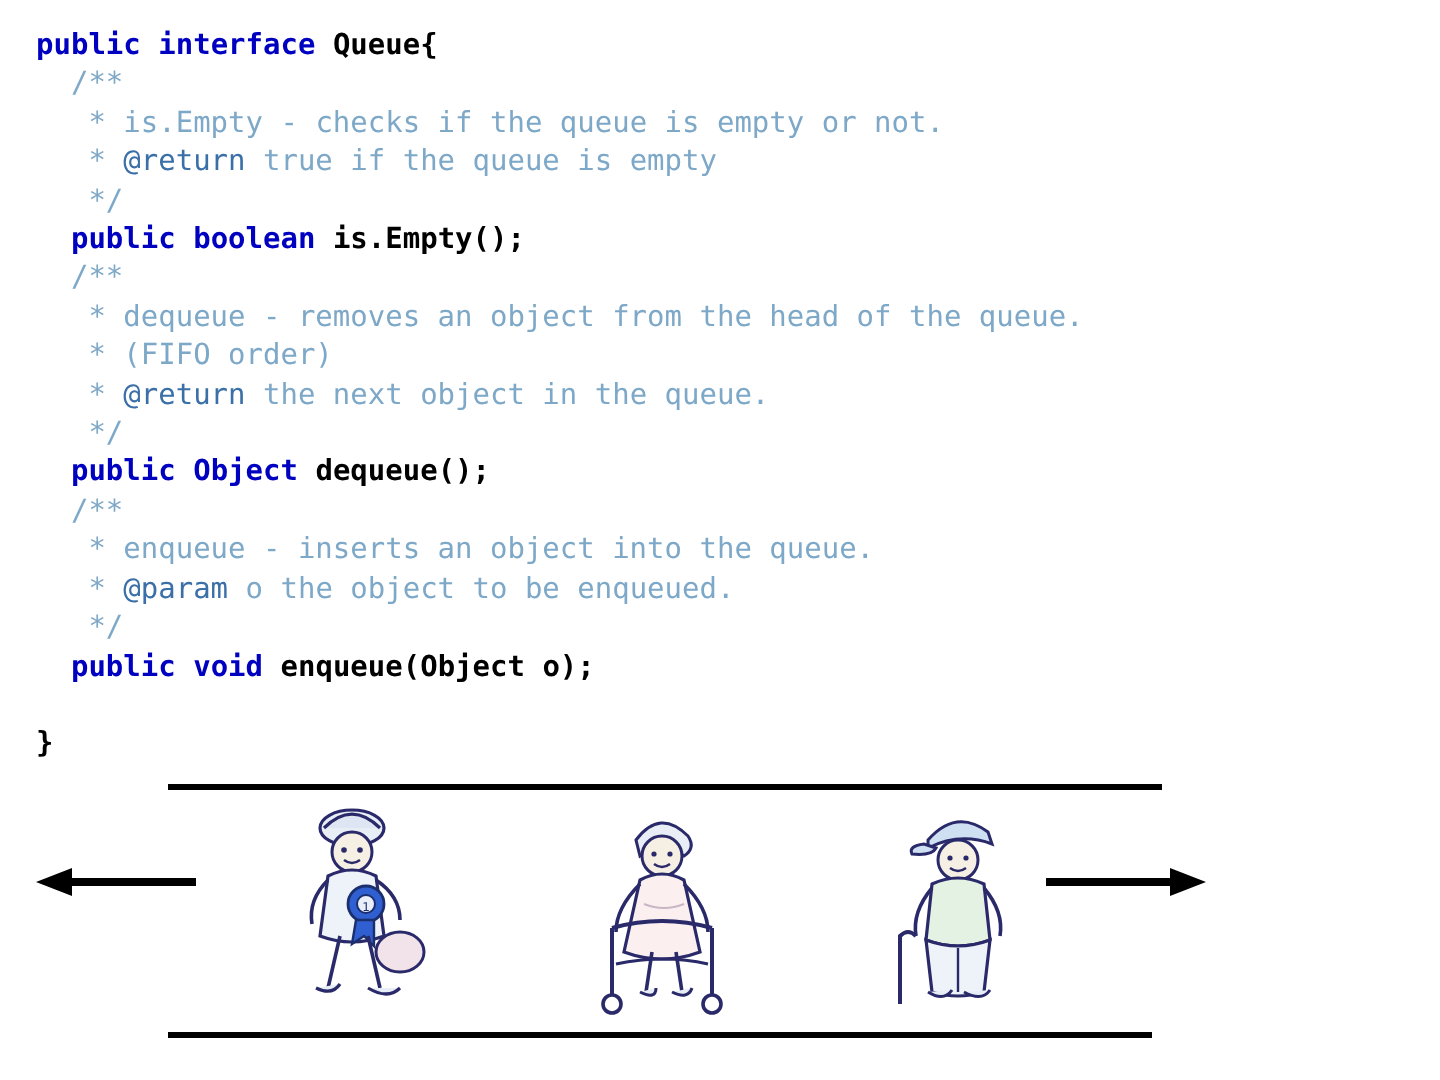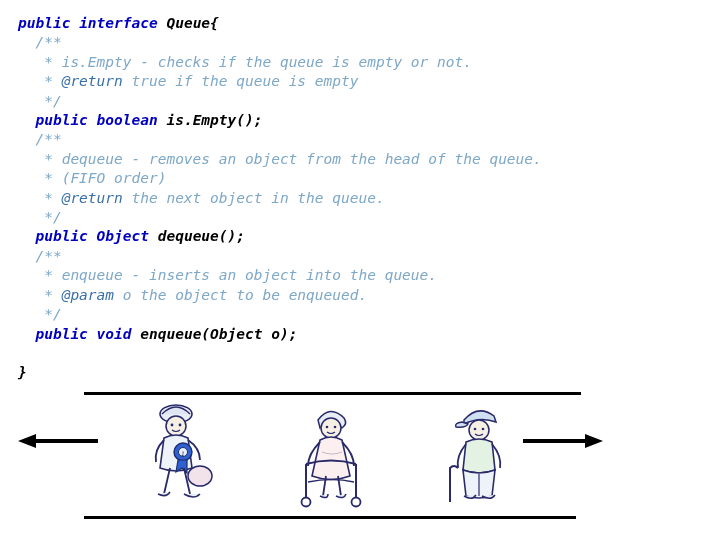--- a/index.html
+++ b/index.html
@@ -11,21 +11,20 @@
     width: 720px;
     height: 540px;
     overflow: hidden;
     font-family: "DejaVu Sans Mono", monospace;
   }
   .slide {
     position: relative;
     width: 580px;
     height: 540px;
     background: #ffffff;
-    font-style: italic;
   }
   .code {
     position: absolute;
     left: 18px;
     top: 14px;
     font-family: "DejaVu Sans Mono", monospace;
     font-size: 14.5px;
     line-height: 19.4px;
     white-space: pre;
     color: #000000;

